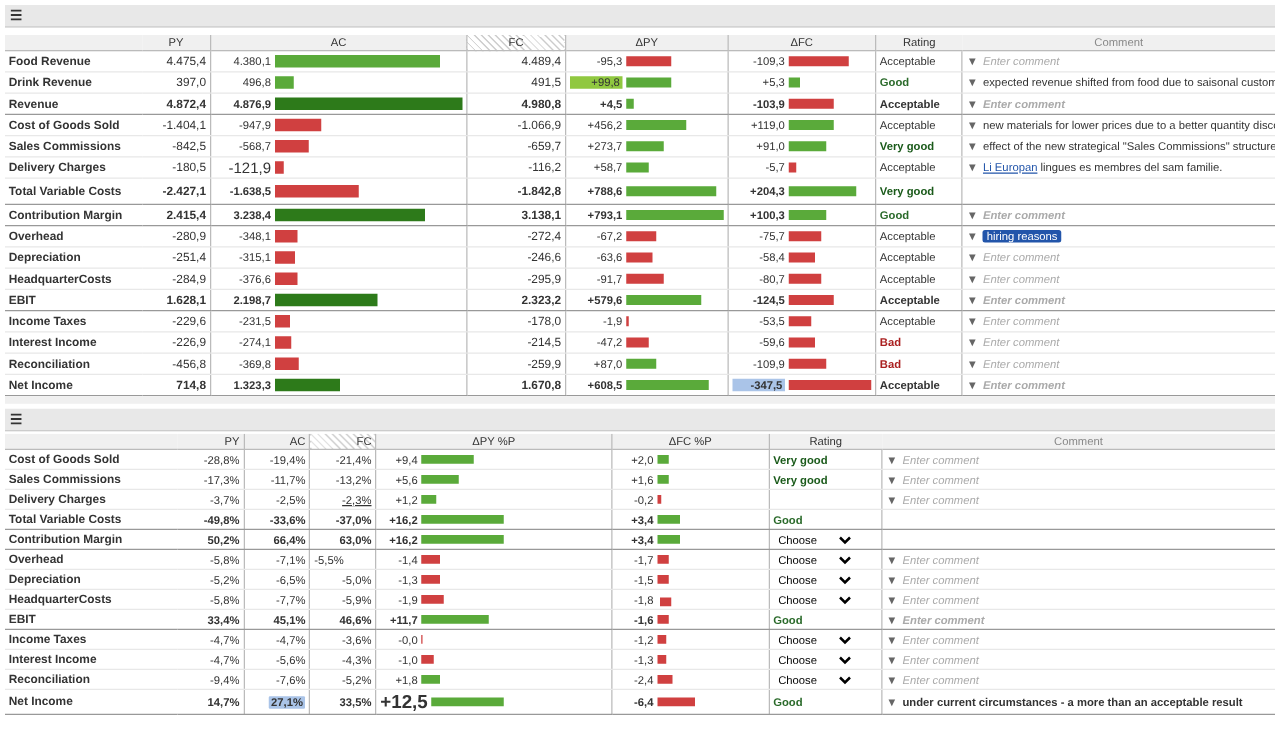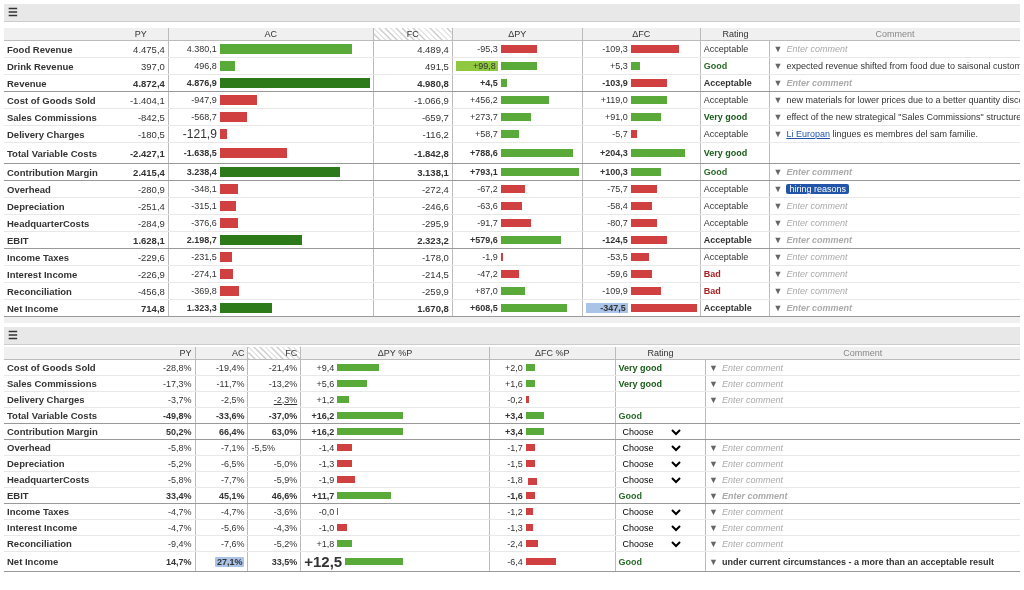--- a/index.html
+++ b/index.html
@@ -868,21 +868,21 @@
             <td style="width: 42px; text-align: right; border-right: 1px solid rgb(187, 187, 187); font-size: 9px; font-weight: bold;"><span style="background: rgb(170, 196, 232); padding: 0px 2px; border-radius: 1px;">27,1%</span></td>
             <td style="width: 42px; text-align: right; border-right: 1px solid rgb(187, 187, 187); font-size: 9px; font-weight: bold;">33,5%</td>
             <td style="border-right: 1px solid rgb(187, 187, 187); width: 150px;">
               <div style="display: flex; align-items: center; gap: 3px;">
                 <span style="font-size: 15px; min-width: 30px; text-align: right; font-weight: bold;">+12,5</span>
                 <div style="height: 7px; width: 57.6px; background: rgb(90, 170, 58);"></div>
               </div>
             </td>
             <td style="border-right: 1px solid rgb(187, 187, 187); width: 100px;">
               <div style="display: flex; align-items: center; gap: 3px;">
-                <span style="font-size: 9px; min-width: 30px; text-align: right; font-weight: normal;">-6,4</span>
+                <span style="font-size: 9px; min-width: 30px; text-align: right; font-weight: bold;">-6,4</span>
                 <div style="height: 7px; width: 30px; background: rgb(208, 64, 64);"></div>
               </div>
             </td>
             <td class="rating-good" style="border-right: 1px solid rgb(187, 187, 187); font-size: 9px;">Good</td>
             <td style="font-size: 9px; max-width: 250px;">
               <div style="display: flex; align-items: center; gap: 2px;">
                 <span class="dropdown-arrow">▼</span>
                 <span style="color: rgb(51, 51, 51);">under current circumstances - a more than an acceptable result</span>
               </div>
             </td>

